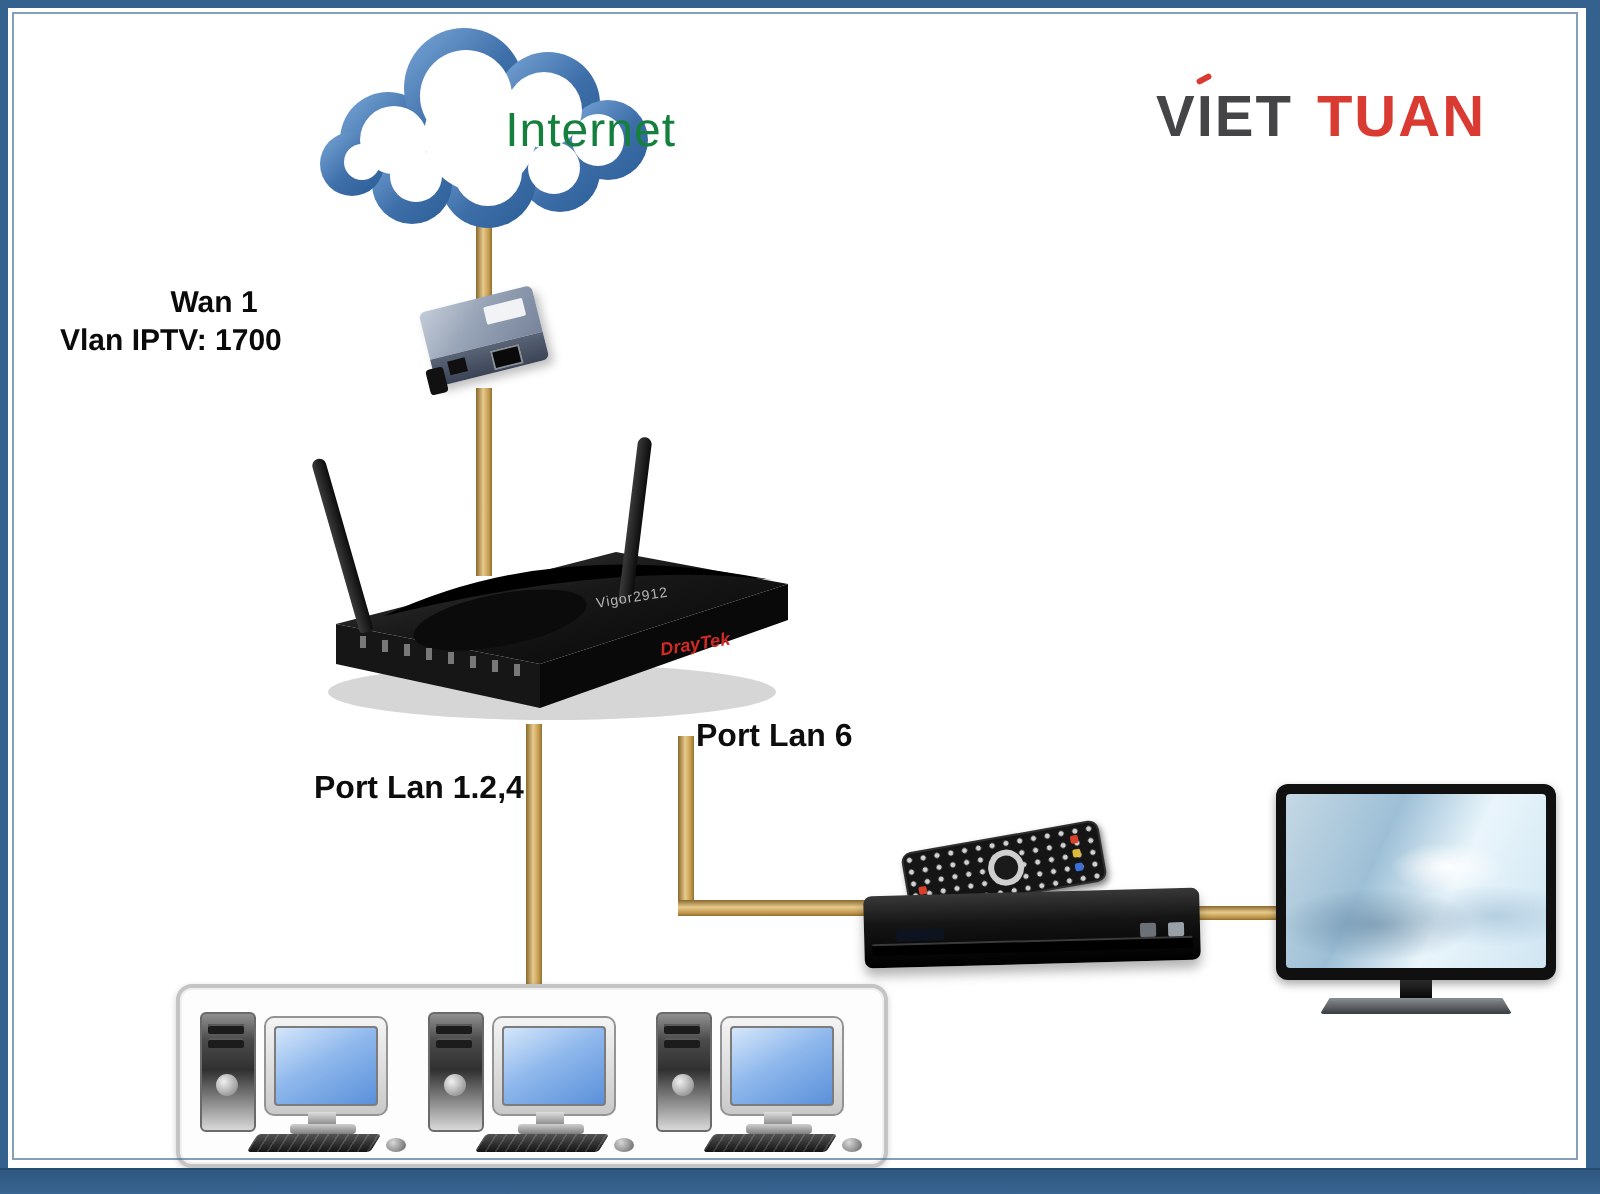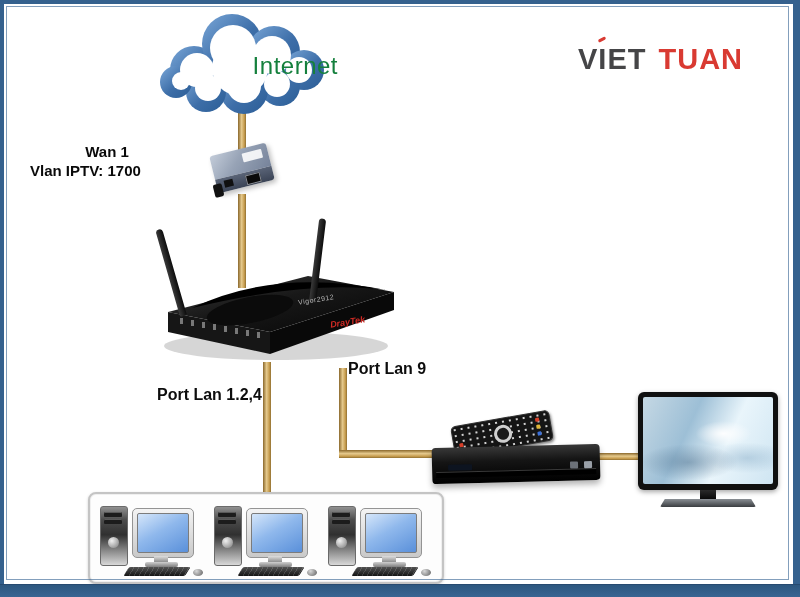--- a/index.html
+++ b/index.html
@@ -212,21 +212,21 @@
           <rect x="77" y="108" width="3" height="6"></rect>
         <rect x="88" y="110" width="3" height="6"></rect>
           <rect x="99" y="112" width="3" height="6"></rect>
       </g>
     </svg>
     <div class="router-model">Vigor2912</div>
     <div class="router-brand">DrayTek</div>
   </div>
 
   <div class="port-label" style="left:157px;top:386px;">Port Lan 1.2,4</div>
-  <div class="port-label" style="left:348px;top:360px;">Port Lan 9</div>
+  <div class="port-label" style="left:348px;top:360px;">Port Lan 6</div>
 
   <div class="stb">
     <div class="remote">
       <span class="dpad"></span>
       <span class="rdot r1"></span>
       <span class="rdot r2"></span>
       <span class="rdot y1"></span>
       <span class="rdot b1"></span>
     </div>
     <div class="stb-box">

